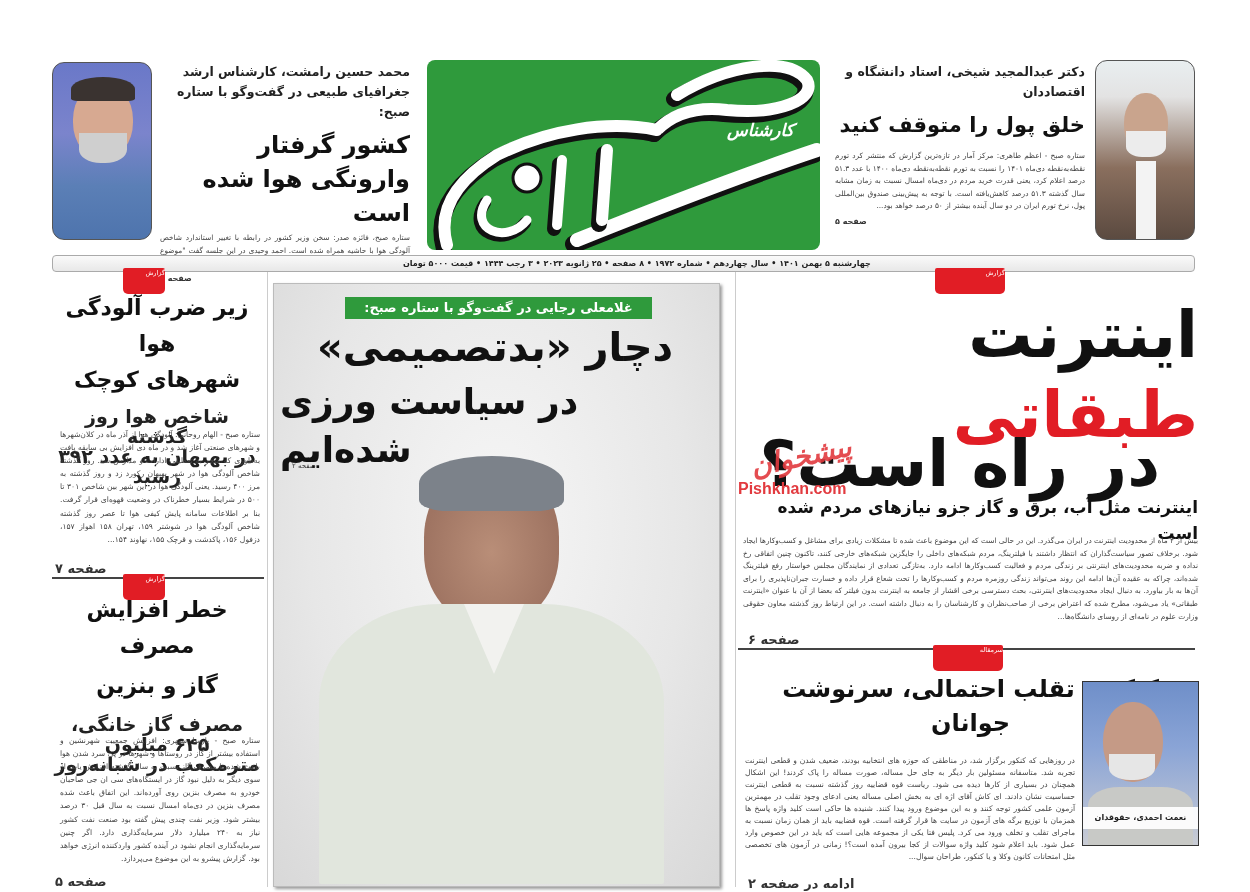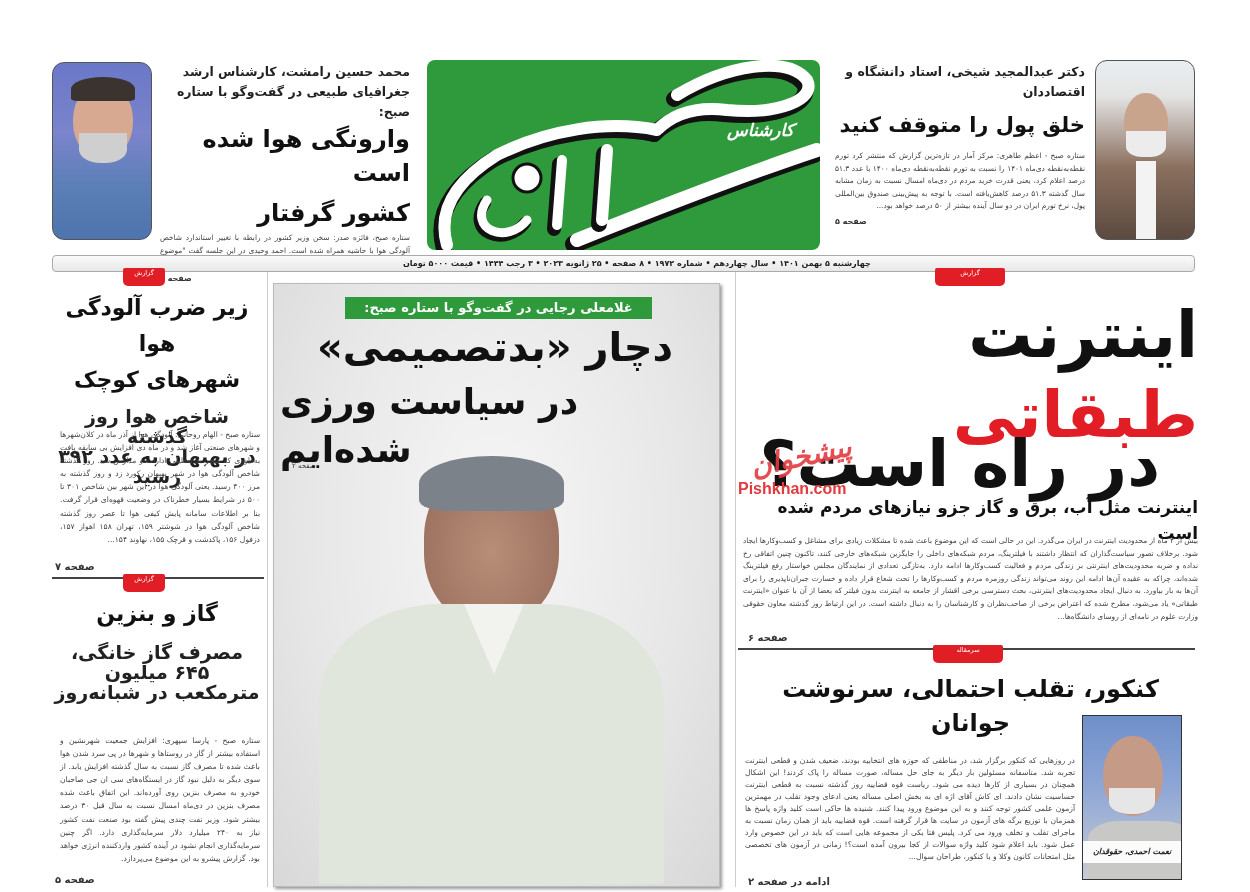--- a/index.html
+++ b/index.html
@@ -18,52 +18,52 @@
   .teaser .title.big { font-size: 24px; line-height: 34px; }
   .teaser .body { font-size: 7.4px; line-height: 12.5px; color: #444; margin-top: 8px; text-align: justify; }
   .teaser .pg { font-size: 8px; color: #333; margin-top: 4px; font-weight: bold; }
 
   .photo-frame { border: 1.5px solid #555; border-radius: 12px; overflow: hidden; }
 
   
   .datebar { left: 52px; top: 255px; width: 1143px; height: 17px; border: 1px solid #aaa; border-radius: 4px; background: linear-gradient(#fafafa, #e8e8e8); }
   .datebar span { position: absolute; left: 350px; top: 1px; font-size: 8px; line-height: 14px; color: #222; font-weight: bold; direction: rtl; }
 
-  .tag { background: #e11d25; color: #fff; font-size: 6.5px; text-align: center; height: 18px; line-height: 10px; border-radius: 2px 2px 5px 5px; }
+  .tag { background: #e11d25; color: #fff; font-size: 6.5px; height: 26px; line-height: 10px; border-radius: 2px 2px 5px 5px; }
 
   
   .lead-h1 { right: 52px; top: 295px; width: 460px; text-align: right; direction: rtl; font-weight: bold; font-size: 64px; line-height: 80px; color: #111; letter-spacing: -1px; }
   .lead-h1 .red { color: #e11d25; }
   .lead-h2 { right: 52px; top: 375px; width: 460px; text-align: right; direction: rtl; font-weight: bold; font-size: 64px; line-height: 90px; color: #111; }
   .lead-sub { right: 52px; top: 494px; width: 460px; text-align: right; direction: rtl; font-weight: bold; font-size: 17px; line-height: 26px; color: #111; }
   .watermark-fa { left: 750px; top: 440px; color: #e23a3f; font-family: "DejaVu Serif", serif; font-size: 28px; font-style: italic; font-weight: bold; transform: rotate(-12deg); opacity: .9; }
   .watermark-en { left: 738px; top: 480px; color: #e23a3f; font-family: "Liberation Sans", sans-serif; font-weight: bold; font-size: 16px; }
   .lead-body { right: 52px; top: 535px; width: 455px; text-align: justify; direction: rtl; font-size: 7.4px; line-height: 12.6px; color: #444; }
 
   .divider { height: 2px; background: #444; }
 
   
   .ed-title { right: 52px; top: 672px; width: 455px; text-align: center; direction: rtl; font-weight: bold; font-size: 24px; line-height: 34px; color: #111; }
   .ed-body { left: 745px; top: 755px; width: 330px; text-align: justify; direction: rtl; font-size: 7.6px; line-height: 12px; color: #444; }
-  .ed-photo { left: 1082px; top: 715px; width: 100px; height: 165px; border: 1.5px solid #333; overflow: hidden; background: linear-gradient(180deg, #6f8fc9 0%, #8aa4d6 40%, #c9ccd4 100%); font-style: italic; }
+  .ed-photo { left: 1082px; top: 681px; width: 117px; height: 165px; border: 1.5px solid #333; overflow: hidden; background: linear-gradient(180deg, #6f8fc9 0%, #8aa4d6 40%, #c9ccd4 100%); }
   .ed-caption { position: absolute; left: 0; right: 0; bottom: 16px; height: 22px; background: rgba(255,255,255,.92); text-align: center; font-size: 8px; line-height: 22px; font-weight: bold; direction: rtl; color: #222; }
 
   
   .center-box { left: 273px; top: 283px; width: 447px; height: 604px; border: 1px solid #bbb; background: radial-gradient(ellipse at 50% 40%, #f6f6f6 0%, #e7e7e7 60%, #d8d8d8 100%); box-shadow: 2px 2px 3px #999; }
   .center-kicker { left: 345px; top: 297px; width: 307px; height: 22px; background: #2f9a3c; color: #fff; text-align: center; direction: rtl; font-weight: bold; font-size: 13px; line-height: 22px; }
   .center-h1 { left: 280px; top: 322px; width: 430px; text-align: center; direction: rtl; font-weight: bold; font-size: 40px; line-height: 50px; color: #111; }
   .center-h2 { left: 280px; top: 378px; width: 430px; text-align: left; direction: rtl; font-weight: bold; font-size: 36px; line-height: 48px; color: #111; }
   .center-pg { left: 292px; top: 462px; font-size: 7px; color: #333; direction: rtl; }
 
   
   .lc { direction: rtl; text-align: center; }
   .lc-title { font-weight: bold; font-size: 22px; line-height: 36px; color: #111; }
   .lc-sub { font-weight: bold; font-size: 19px; line-height: 20px; color: #222; }
   .lc-body { direction: rtl; text-align: justify; font-size: 7.6px; line-height: 13.1px; color: #444; }
-  .lc-pg { direction: rtl; font-size: 10px; font-weight: bold; color: #333; text-align: right; }
+  .lc-pg { direction: rtl; font-size: 13px; font-weight: bold; color: #333; text-align: right; }
 </style>
 </head>
 <body>
 
 <div class="abs logo-box">
   <svg class="logo-svg" width="393" height="190" viewBox="0 0 393 190">
 
     <path d="M250 35 C300 5 360 -5 380 20 C390 40 350 55 300 50 C260 45 240 60 230 70" stroke="#111" stroke-width="16" fill="none" stroke-linecap="round" transform="translate(-3,4)"></path>
     <path d="M250 35 C300 5 360 -5 380 20 C390 40 350 55 300 50 C260 45 240 60 230 70" stroke="#fff" stroke-width="12" fill="none" stroke-linecap="round"></path>
     <path d="M20 185 C10 150 30 120 70 95 C120 70 180 60 230 70" stroke="#111" stroke-width="16" fill="none" stroke-linecap="round" transform="translate(-3,4)"></path>
@@ -94,22 +94,22 @@
 </div>
 
 <div class="abs photo-frame" style="left:52px; top:62px; width:100px; height:178px; background:linear-gradient(180deg,#6a78c8 0%,#7b84cc 40%,#5b7fb6 70%,#4e74ad 100%);">
   <div style="position:absolute;left:20px;top:20px;width:60px;height:76px;border-radius:48%;background:#d7a991;"></div>
   <div style="position:absolute;left:18px;top:14px;width:64px;height:24px;border-radius:50% 50% 10% 10%;background:#3a3330;"></div>
   <div style="position:absolute;left:26px;top:70px;width:48px;height:30px;border-radius:0 0 45% 45%;background:#cfcfcf;"></div>
 </div>
 <div class="abs teaser" style="left:160px; top:62px; width:250px;">
   <div class="kicker">محمد حسین رامشت، کارشناس ارشد</div>
   <div class="kicker">جغرافیای طبیعی در گفت‌وگو با ستاره صبح:</div>
+  <div class="title big">کشور گرفتار</div>
   <div class="title big" style="margin-top:0;">وارونگی هوا شده است</div>
-  <div class="title big">کشور گرفتار</div>
   <div class="body" style="margin-top:2px;">ستاره صبح، فائزه صدر: سخن وزیر کشور در رابطه با تغییر استاندارد شاخص آلودگی هوا با حاشیه همراه شده است. احمد وحیدی در این جلسه گفت "موضوع آلودگی هوا موجب شد تا با کمک سازمان محیط زیست پیشنهاد جدید برای...</div>
   <div class="pg" style="text-align:left;">صفحه ۳</div>
 </div>
 
 <div class="abs datebar">
   <span>چهارشنبه ۵ بهمن ۱۴۰۱ • سال چهاردهم • شماره ۱۹۷۲ • ۸ صفحه • ۲۵ ژانویه ۲۰۲۳ • ۳ رجب ۱۴۴۴ • قیمت ۵۰۰۰ تومان</span>
 </div>
 
 <div class="abs tag" style="left:935px; top:268px; width:70px;">گزارش</div>
 <div class="abs lead-h1">
@@ -154,20 +154,21 @@
   <div class="lc-title">شهرهای کوچک</div>
   <div class="lc-sub" style="margin-top:8px;">شاخص هوا روز گذشته</div>
   <div class="lc-sub">در بهبهان به عدد ۳۹۲ رسید</div>
 </div>
 <div class="abs lc-body" style="left:60px; top:428px; width:200px;">ستاره صبح - الهام روحانی: آلودگی هوا از آذر ماه در کلان‌شهرها و شهرهای صنعتی آغاز شد و در ماه دی افزایش بی سابقه یافت به‌طوری که منجر به تعطیلی ادارات و مدارس شد. روز گذشته شاخص آلودگی هوا در شهر بهبهان رکورد زد و روز گذشته به مرز ۴۰۰ رسید. یعنی آلودگی هوا در این شهر بین شاخص ۳۰۱ تا ۵۰۰ در شرایط بسیار خطرناک در وضعیت قهوه‌ای قرار گرفت. بنا بر اطلاعات سامانه پایش کیفی هوا تا عصر روز گذشته شاخص آلودگی هوا در شوشتر ۱۵۹، تهران ۱۵۸ اهواز ۱۵۷، دزفول ۱۵۶، پاکدشت و قرچک ۱۵۵، نهاوند ۱۵۴...</div>
 <div class="abs lc-pg" style="left:55px; top:561px;">صفحه ۷</div>
 
 <div class="abs divider" style="left:52px; top:577px; width:212px; height:1.5px;"></div>
 <div class="abs tag" style="left:123px; top:574px; width:42px;">گزارش</div>
 <div class="abs lc" style="left:52px; top:592px; width:210px;">
+  <div class="lc-title">خطر افزایش مصرف</div>
   <div class="lc-title" style="margin-top:4px;">گاز و بنزین</div>
   <div class="lc-sub" style="margin-top:10px;">مصرف گاز خانگی، ۶۴۵ میلیون</div>
   <div class="lc-sub">مترمکعب در شبانه‌روز</div>
 </div>
 <div class="abs lc-body" style="left:60px; top:734px; width:200px;">ستاره صبح - پارسا سپهری: افزایش جمعیت شهرنشین و استفاده بیشتر از گاز در روستاها و شهرها در پی سرد شدن هوا باعث شده تا مصرف گاز نسبت به سال گذشته افزایش یابد. از سوی دیگر به دلیل نبود گاز در ایستگاه‌های سی ان جی صاحبان خودرو به مصرف بنزین روی آورده‌اند. این اتفاق باعث شده مصرف بنزین در دی‌ماه امسال نسبت به سال قبل ۳۰ درصد بیشتر شود. وزیر نفت چندی پیش گفته بود صنعت نفت کشور نیاز به ۲۴۰ میلیارد دلار سرمایه‌گذاری دارد. اگر چنین سرمایه‌گذاری انجام نشود در آینده کشور واردکننده انرژی خواهد بود. گزارش پیشرو به این موضوع می‌پردازد.</div>
 <div class="abs lc-pg" style="left:55px; top:874px;">صفحه ۵</div>
 
 <div class="abs" style="left:267px; top:272px; width:1px; height:615px; background:#ccc;"></div>
 <div class="abs" style="left:735px; top:272px; width:1px; height:615px; background:#ccc;"></div>
 

